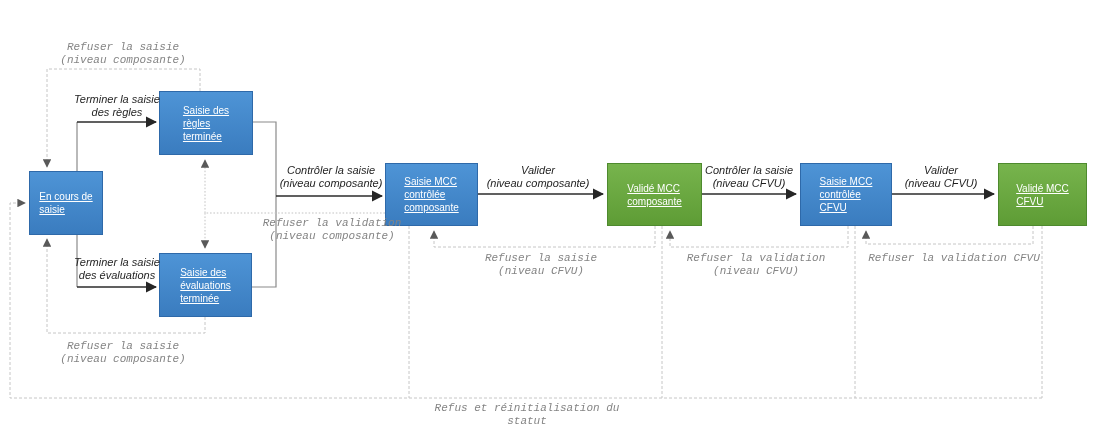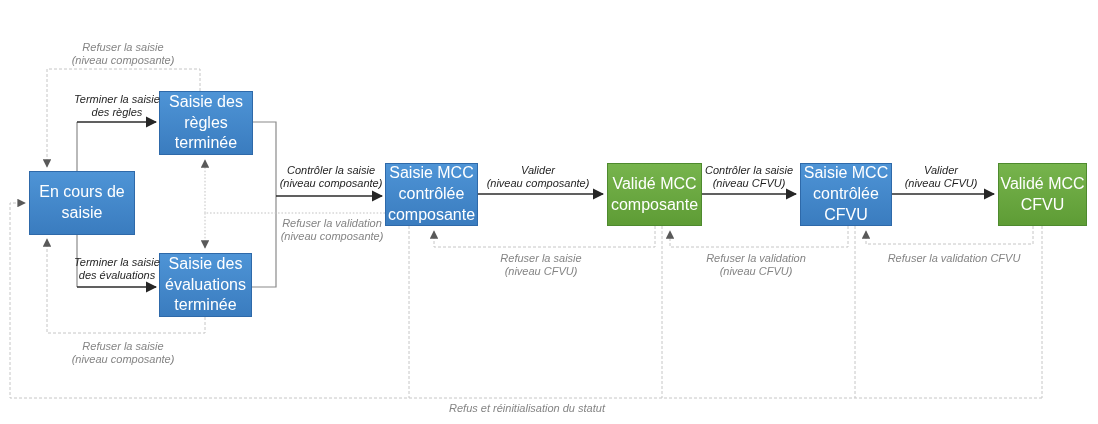--- a/index.html
+++ b/index.html
@@ -11,43 +11,44 @@
     font-family:"Liberation Sans", sans-serif;
   }
   #wires{position:absolute;left:0;top:0;width:1098px;height:424px;}
   .c-solid{stroke:#8a8a8a;stroke-width:1.2;fill:none;}
   .c-action{stroke:#2b2b2b;stroke-width:1.4;fill:none;}
   .c-dash{stroke:#c6c6c6;stroke-width:1;fill:none;stroke-dasharray:3 2;}
   .c-dot{stroke:#c3c3c3;stroke-width:1;fill:none;stroke-dasharray:1.6 1.8;}
   .node{
     position:absolute;
     display:flex;align-items:center;justify-content:center;
-    text-align:center;color:#ffffff;
-    font-size:16px;line-height:1.3;
+    text-align:left;color:#ffffff;
+    font-size:10px;line-height:1.3;
     white-space:pre-line;
     box-sizing:border-box;
+    text-decoration:underline;
   }
   .node.blue{
     background:linear-gradient(180deg, var(--node-blue-light,#4e94d6) 0%, var(--node-blue,#3a7cbf) 100%);
     border:1px solid #2e69a9;
   }
   .node.green{
     background:linear-gradient(180deg, var(--node-green-light,#77b44d) 0%, var(--node-green,#5e9c35) 100%);
     border:1px solid #4e8a2e;
   }
   .edge-label{
     position:absolute;
     width:170px;
     text-align:center;
     font-size:11px;line-height:1.18;
     white-space:pre-line;
     font-style:italic;
   }
   .edge-label.action{color:#1f1f1f;font-weight:normal;}
-  .edge-label.return{color:#848484;font-weight:normal;}
+  .edge-label.return{color:#848484;font-weight:normal;font-family:Liberation Mono, monospace;}
   .edge-label.wide{width:210px;}
 </style>
 </head>
 <body>
 
 <div id="canvas">
 
   <svg id="wires" width="1098" height="424" viewBox="0 0 1098 424" xmlns="http://www.w3.org/2000/svg">
     <defs>
       <marker id="mB" viewBox="0 0 10 10" refX="9" refY="5" markerWidth="8" markerHeight="8" orient="auto">
@@ -75,21 +76,21 @@
     <path class="c-dash" d="M409 226 L409 398 M662 226 L662 398 M855 226 L855 398 M1042 226 L1042 398 M1042 398 L10 398 L10 203 L25 203" marker-end="url(#mG)"></path>
     <path class="c-dash" d="M655 226 L655 247 L434 247 L434 231" marker-end="url(#mG)"></path>
     <path class="c-dash" d="M848 226 L848 247 L670 247 L670 231" marker-end="url(#mG)"></path>
     <path class="c-dash" d="M1033 226 L1033 244 L866 244 L866 231" marker-end="url(#mG)"></path>
 
     <path class="c-dot" d="M385 213 L205 213"></path>
     <path class="c-dot" d="M205 213 L205 160" marker-end="url(#mG)"></path>
     <path class="c-dot" d="M205 213 L205 248" marker-end="url(#mG)"></path>
   </svg>
 
-  <div class="node blue" style="left:29px;  top:171px; width:106px; height:64px;">En cours de
+  <div class="node blue" style="left:29px;  top:171px; width:74px; height:64px;">En cours de
 saisie</div>
   <div class="node blue" style="left:159px; top:91px;  width:94px; height:64px;">Saisie des
 règles
 terminée</div>
   <div class="node blue" style="left:159px; top:253px; width:93px; height:64px;">Saisie des
 évaluations
 terminée</div>
   <div class="node blue" style="left:385px; top:163px; width:93px; height:63px;">Saisie MCC
 contrôlée
 composante</div>

